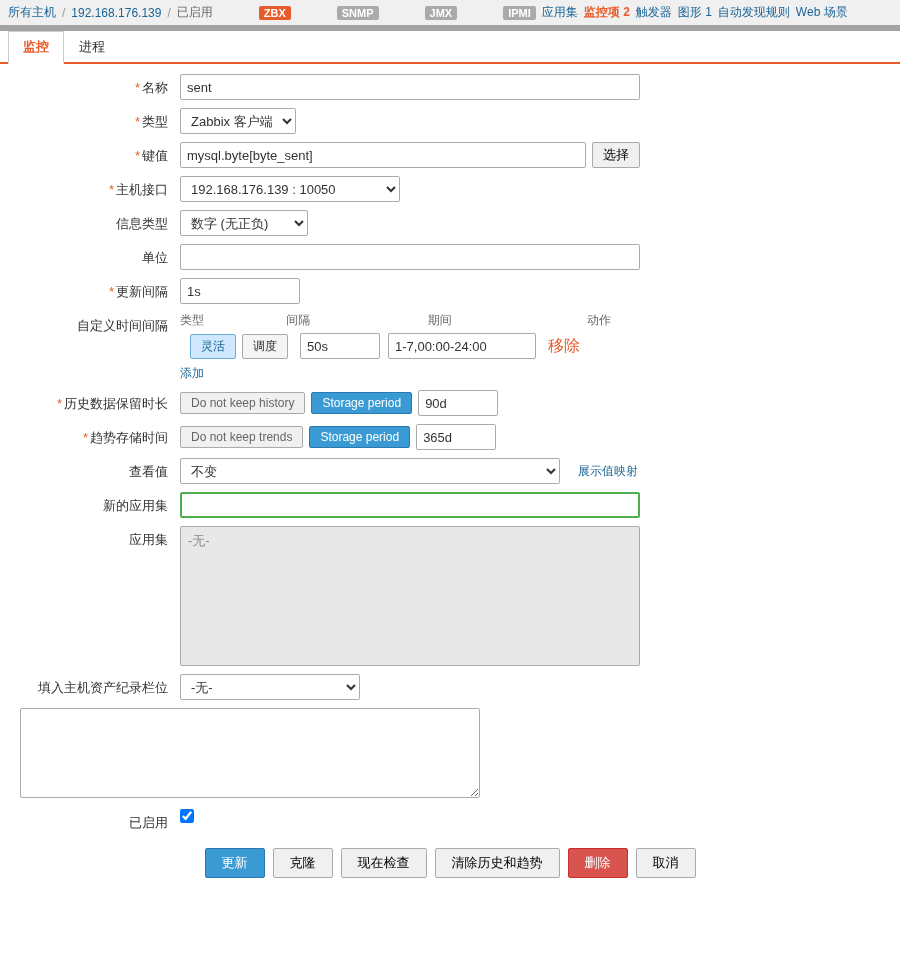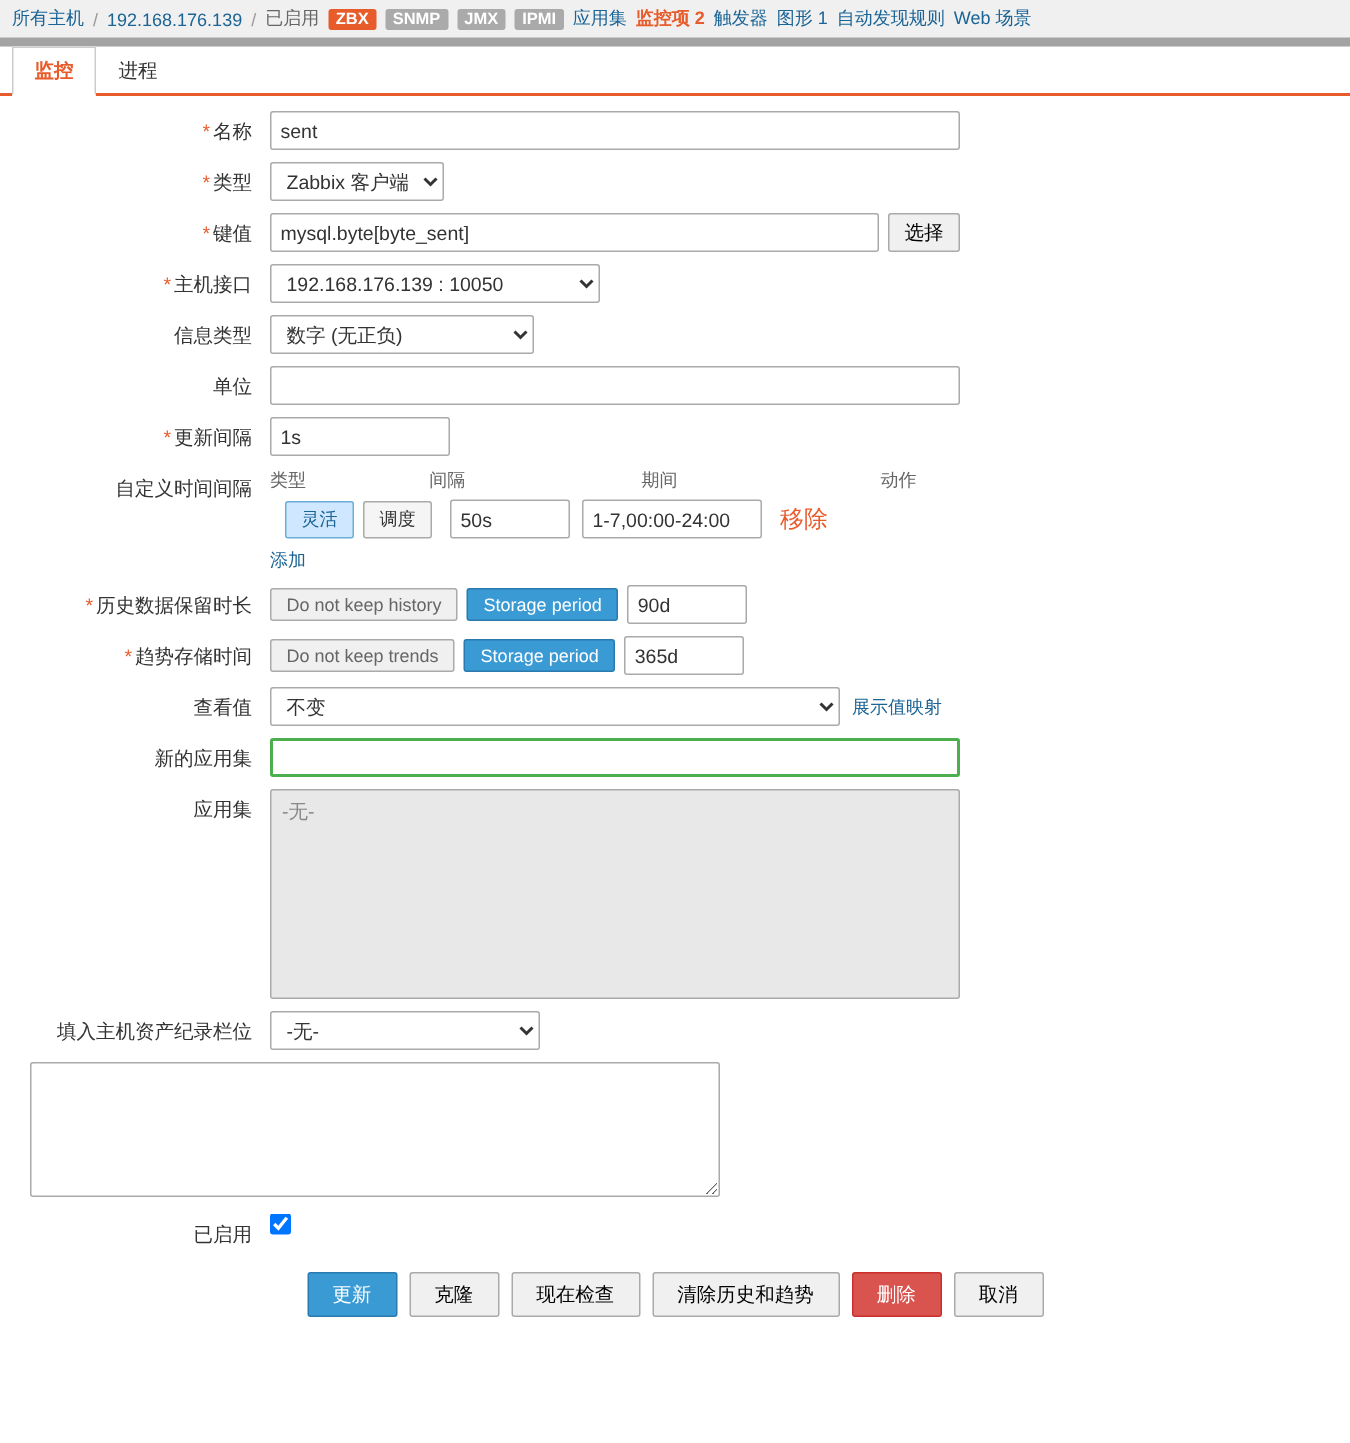--- a/index.html
+++ b/index.html
@@ -16,20 +16,21 @@
       font-size: 12px;
       color: #1a6496;
     }
     .top-nav .sep { color: #999; }
     .top-nav .badge {
       display: inline-block;
       padding: 1px 5px;
       border-radius: 2px;
       font-weight: bold;
       font-size: 11px;
+      margin-left: 40px;
     }
     .badge-zbx { background: #e85b2a; color: #fff; }
     .badge-snmp { background: #aaa; color: #fff; }
     .badge-jmx { background: #aaa; color: #fff; }
     .badge-ipmi { background: #aaa; color: #fff; }
     .nav-link { color: #1a6496; text-decoration: none; cursor: pointer; }
     .nav-link.active { color: #e85b2a; font-weight: bold; }
 
     
     .sub-tabs {
@@ -145,21 +146,21 @@
       margin-left: 10px;
     }
     .ct-input {
       border: 1px solid #aaa;
       border-radius: 2px;
       padding: 3px 6px;
       font-size: 12px;
       height: 24px;
     }
     .ct-input-interval { width: 80px; }
-    .ct-input-period { width: 120px; }
+    .ct-input-period { width: 148px; }
     .ct-remove {
       color: #e85b2a;
       cursor: pointer;
       font-size: 16px;
       text-decoration: none;
     }
     .ct-add {
       color: #1a6496;
       cursor: pointer;
       font-size: 12px;
@@ -192,21 +193,21 @@
       border: 1px solid #aaa;
       border-radius: 2px;
       padding: 3px 8px;
       font-size: 13px;
       background: #fff;
       height: 26px;
       width: 80px;
     }
 
     
-    .valuemap-row { display: flex; align-items: center; gap: 8px; }
+    .valuemap-row { display: flex; align-items: center; gap: 18px; }
     .valuemap-row select { flex: 1; max-width: 400px; }
     .valuemap-link { color: #1a6496; text-decoration: none; font-size: 12px; cursor: pointer; white-space: nowrap; }
 
     
     .listbox {
       border: 1px solid #aaa;
       border-radius: 2px;
       height: 140px;
       overflow-y: auto;
       width: 100%;
@@ -336,21 +337,21 @@
         <option>192.168.176.139 : 10050</option>
       </select>
     </div>
   </div>
 
   <div class="form-row">
     <div class="form-label">
       <span>信息类型</span>
     </div>
     <div class="form-control">
-      <select style="width:176px;">
+      <select style="width:128px;">
         <option>数字 (无正负)</option>
       </select>
     </div>
   </div>
 
   <div class="form-row">
     <div class="form-label">
       <span>单位</span>
     </div>
     <div class="form-control">

